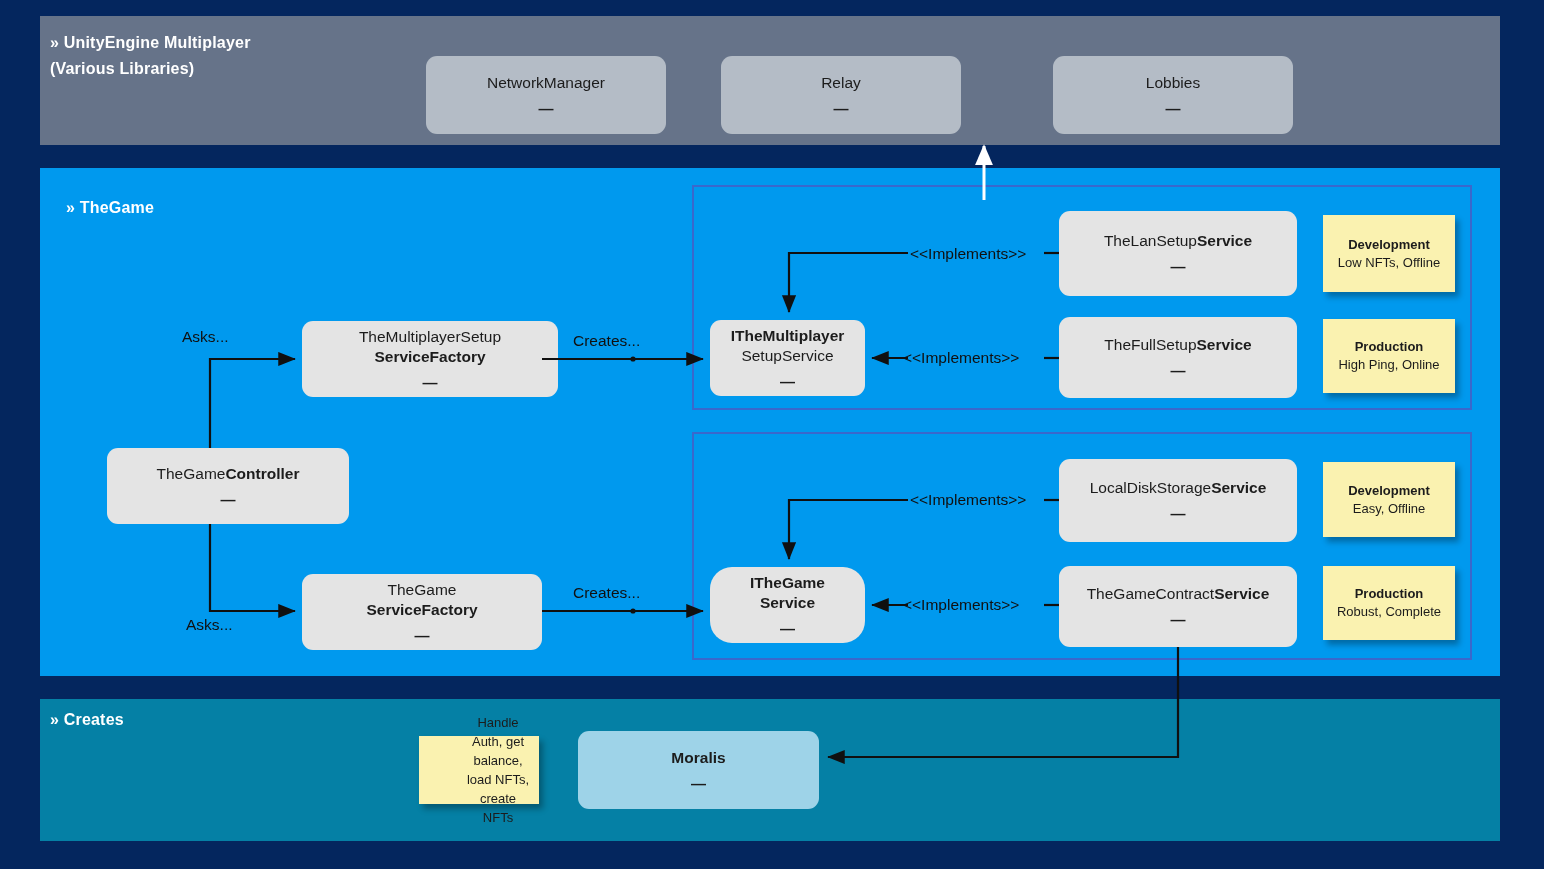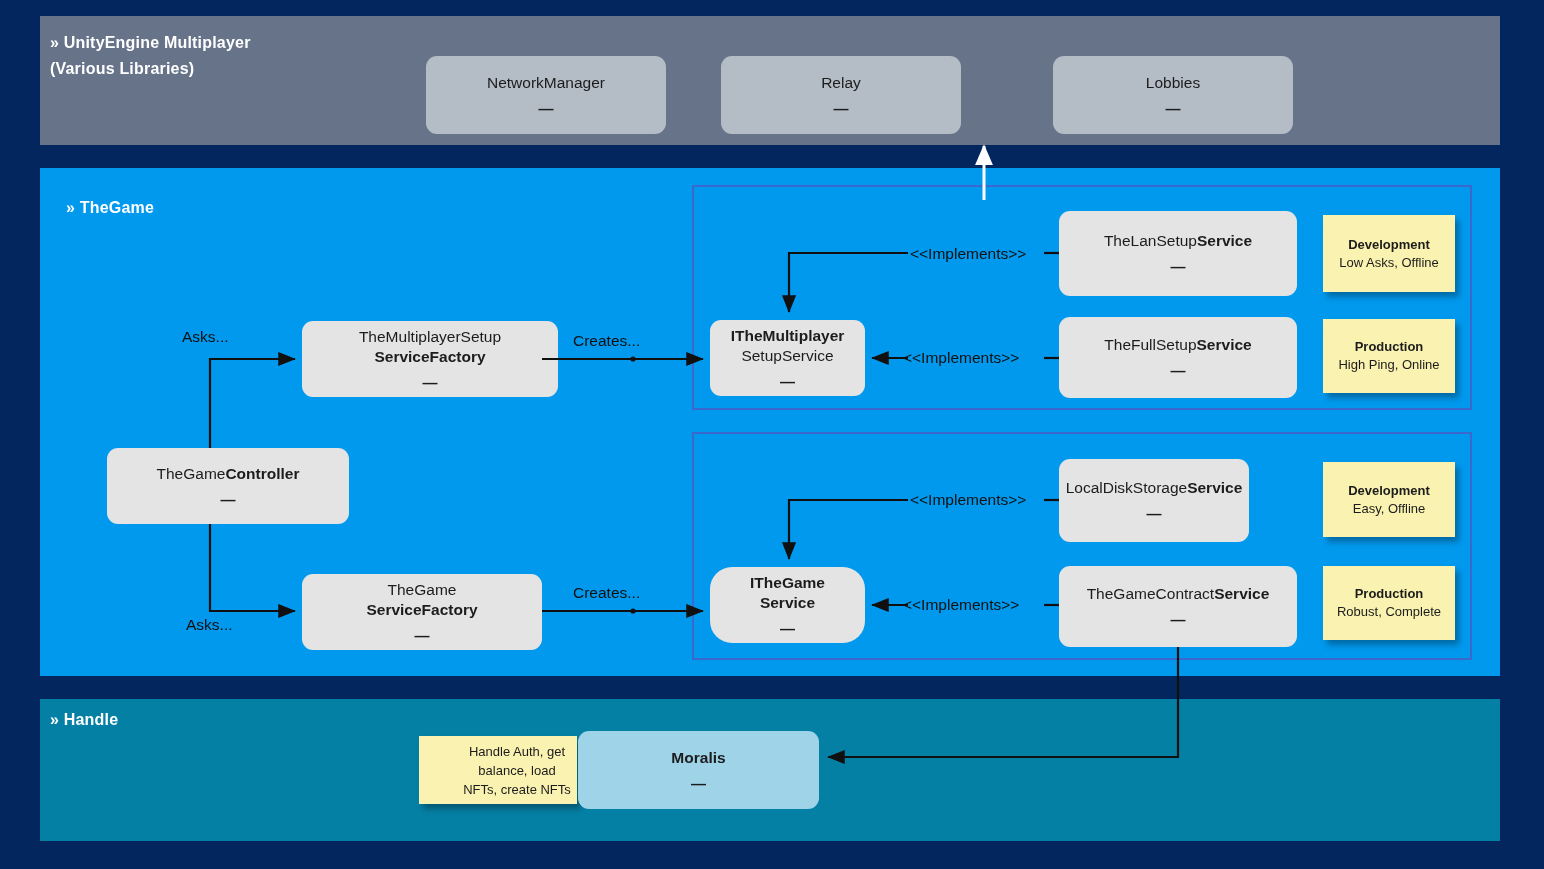--- a/index.html
+++ b/index.html
@@ -181,54 +181,54 @@
   <div class="node" style="left:1059px; top:211px; width:238px; height:85px;">
     <span class="nm"><span>TheLanSetup</span><b>Service</b></span>
     <span class="dash">—</span>
   </div>
 
   <div class="node" style="left:1059px; top:317px; width:238px; height:81px;">
     <span class="nm"><span>TheFullSetup</span><b>Service</b></span>
     <span class="dash">—</span>
   </div>
 
-  <div class="node" style="left:1059px; top:459px; width:190px; height:83px;">
+  <div class="node" style="left:1059px; top:459px; width:238px; height:83px;">
     <span class="nm"><span>LocalDiskStorage</span><b>Service</b></span>
     <span class="dash">—</span>
   </div>
 
   <div class="node" style="left:1059px; top:566px; width:238px; height:81px;">
     <span class="nm"><span>TheGameContract</span><b>Service</b></span>
     <span class="dash">—</span>
   </div>
 
   <div class="sticky" style="left:1323px; top:215px; width:132px; height:77px;">
     <span class="st-title">Development</span>
-    <span class="st-body">Low Asks, Offline</span>
+    <span class="st-body">Low NFTs, Offline</span>
   </div>
 
   <div class="sticky" style="left:1323px; top:319px; width:132px; height:74px;">
     <span class="st-title">Production</span>
     <span class="st-body">High Ping, Online</span>
   </div>
 
   <div class="sticky" style="left:1323px; top:462px; width:132px; height:75px;">
     <span class="st-title">Development</span>
     <span class="st-body">Easy, Offline</span>
   </div>
 
   <div class="sticky" style="left:1323px; top:566px; width:132px; height:74px;">
     <span class="st-title">Production</span>
     <span class="st-body">Robust, Complete</span>
   </div>
 
   <div class="panel" id="panel-moralis"></div>
-  <div class="panel-title" style="left:50px; top:707px; width:300px;">» Handle</div>
-
-  <div class="sticky" style="left:419px; top:736px; width:158px; height:68px; line-height:19px;padding-left:44px;">
+  <div class="panel-title" style="left:50px; top:707px; width:300px;">» Creates</div>
+
+  <div class="sticky" style="left:419px; top:736px; width:120px; height:68px; line-height:19px;padding-left:44px;">
     <span class="st-body">Handle Auth, get balance, load NFTs, create NFTs</span>
   </div>
 
   <div class="node moralis-box" style="left:578px; top:731px; width:241px; height:78px;">
     <span class="nm" style="font-weight:bold;">Moralis</span>
     <span class="dash">—</span>
   </div>
 
   <svg class="edges" viewBox="0 0 1544 869">
     <defs>

